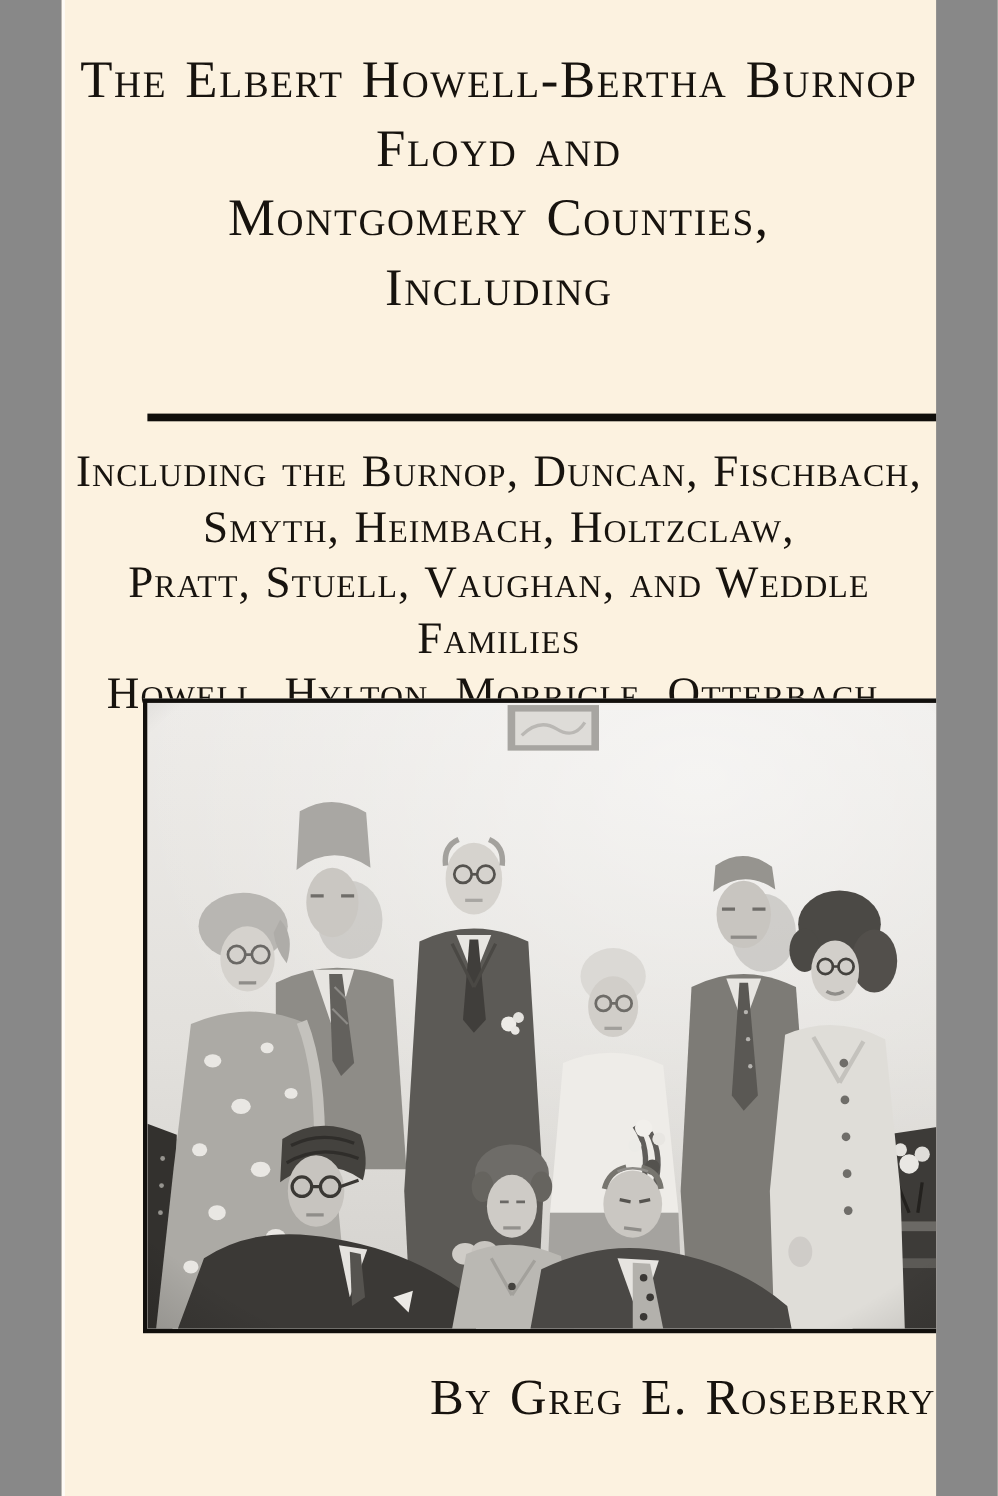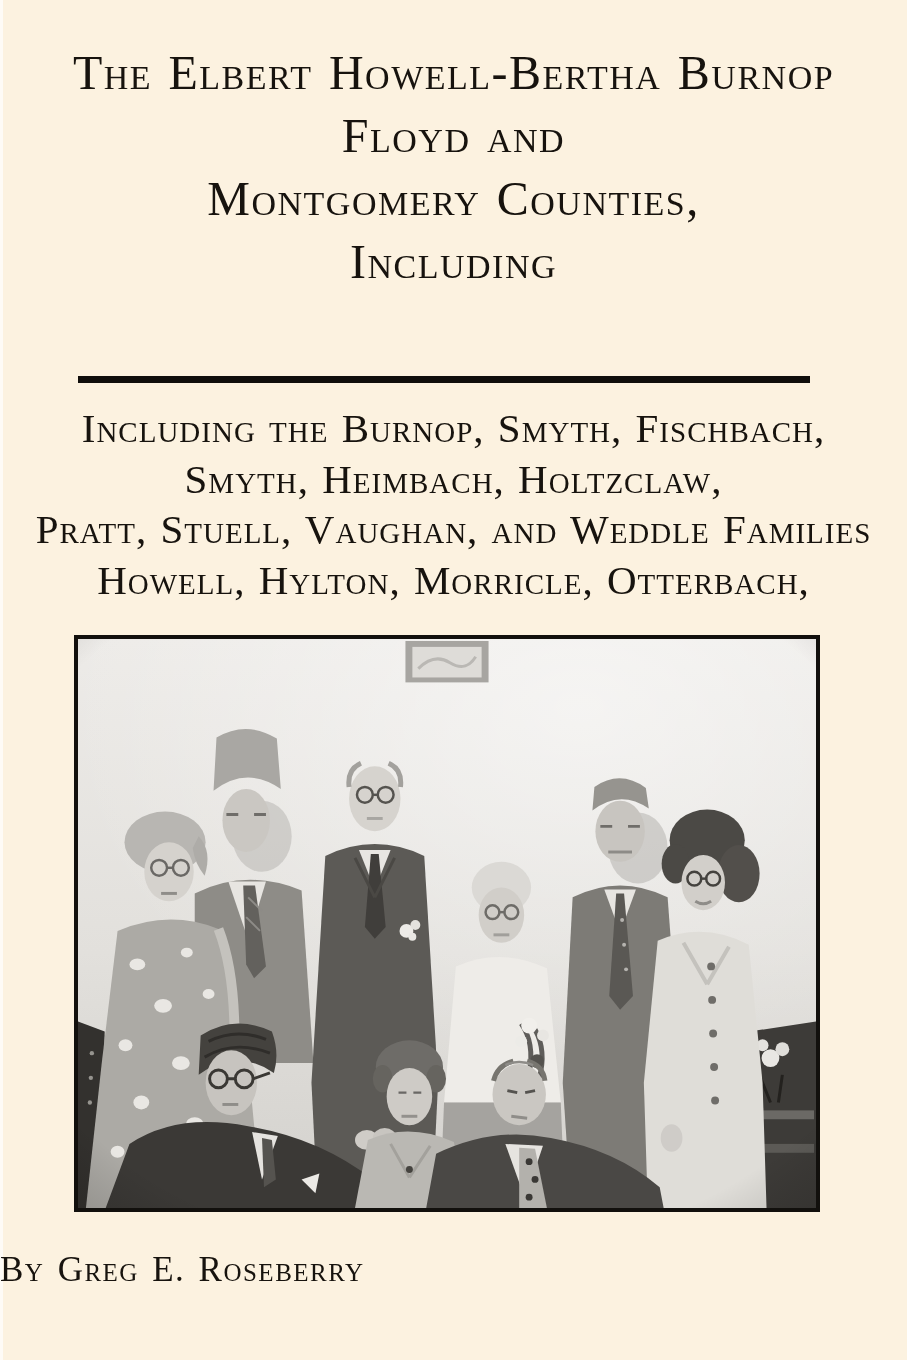--- a/index.html
+++ b/index.html
@@ -5,21 +5,21 @@
   :root{
     --color-background:#fcf2e0;
     --color-ink:#17130e;
     --color-rule:#100e0b;
     --color-photo_border:#12100d;
   }
   html,body{margin:0;padding:0;}
   body{background:#888;}
   .page{
     position:relative;
-    width:907px;height:1360px;
+    width:795px;height:1360px;
     margin:0 auto;
     background:var(--color-background);
     overflow:hidden;
     font-family:"Liberation Serif","DejaVu Serif",serif;
     color:var(--color-ink);
   }
   .edge-strip{
     position:absolute;left:0;top:0;width:3px;height:100%;
     background:#ffffff;opacity:.7;
   }
@@ -46,43 +46,43 @@
   .photo-frame{
     position:absolute;left:74px;top:635px;
     width:746px;height:577px;
     box-sizing:border-box;
     border:4px solid var(--color-photo_border);
     background:#d9d7d3;
   }
   .photo-frame svg{display:block;width:100%;height:100%;}
   .byline{
     position:absolute;top:1243px;left:0;right:0;
-    text-align:left;
-    font-size:35px;line-height:54px;
+    text-align:right;
+    font-size:46px;line-height:54px;
     font-variant-caps:small-caps;
     letter-spacing:1.5px;word-spacing:3px;font-family:Liberation Serif, serif;
   }
 </style>
 </head>
 <body>
 
 <div class="page">
   <div class="edge-strip"></div>
 
   <div class="title-block">
     <div>The Elbert Howell-Bertha Burnop</div>
     <div>Floyd and</div>
     <div>Montgomery Counties,</div>
     <div>Including</div>
   </div>
 
   <div class="divider"></div>
 
   <div class="subtitle-block">
-    <div>Including the Burnop, Smyth, Fischbach,</div>
+    <div>Including the Burnop, Duncan, Fischbach,</div>
     <div>Smyth, Heimbach, Holtzclaw,</div>
     <div>Pratt, Stuell, Vaughan, and Weddle Families</div>
     <div>Howell, Hylton, Morricle, Otterbach,</div>
   </div>
 
   <div class="photo-frame" role="img" aria-label="Black-and-white family group portrait: six adults standing in a back row and three seated in front, in 1940s dress, with a small framed picture on the wall behind them">
     <svg viewBox="0 0 746 577" preserveAspectRatio="none">
       <defs>
         <linearGradient id="wall" x1="0" y1="0" x2="0" y2="1">
           <stop offset="0" stop-color="#edebe8"></stop>

